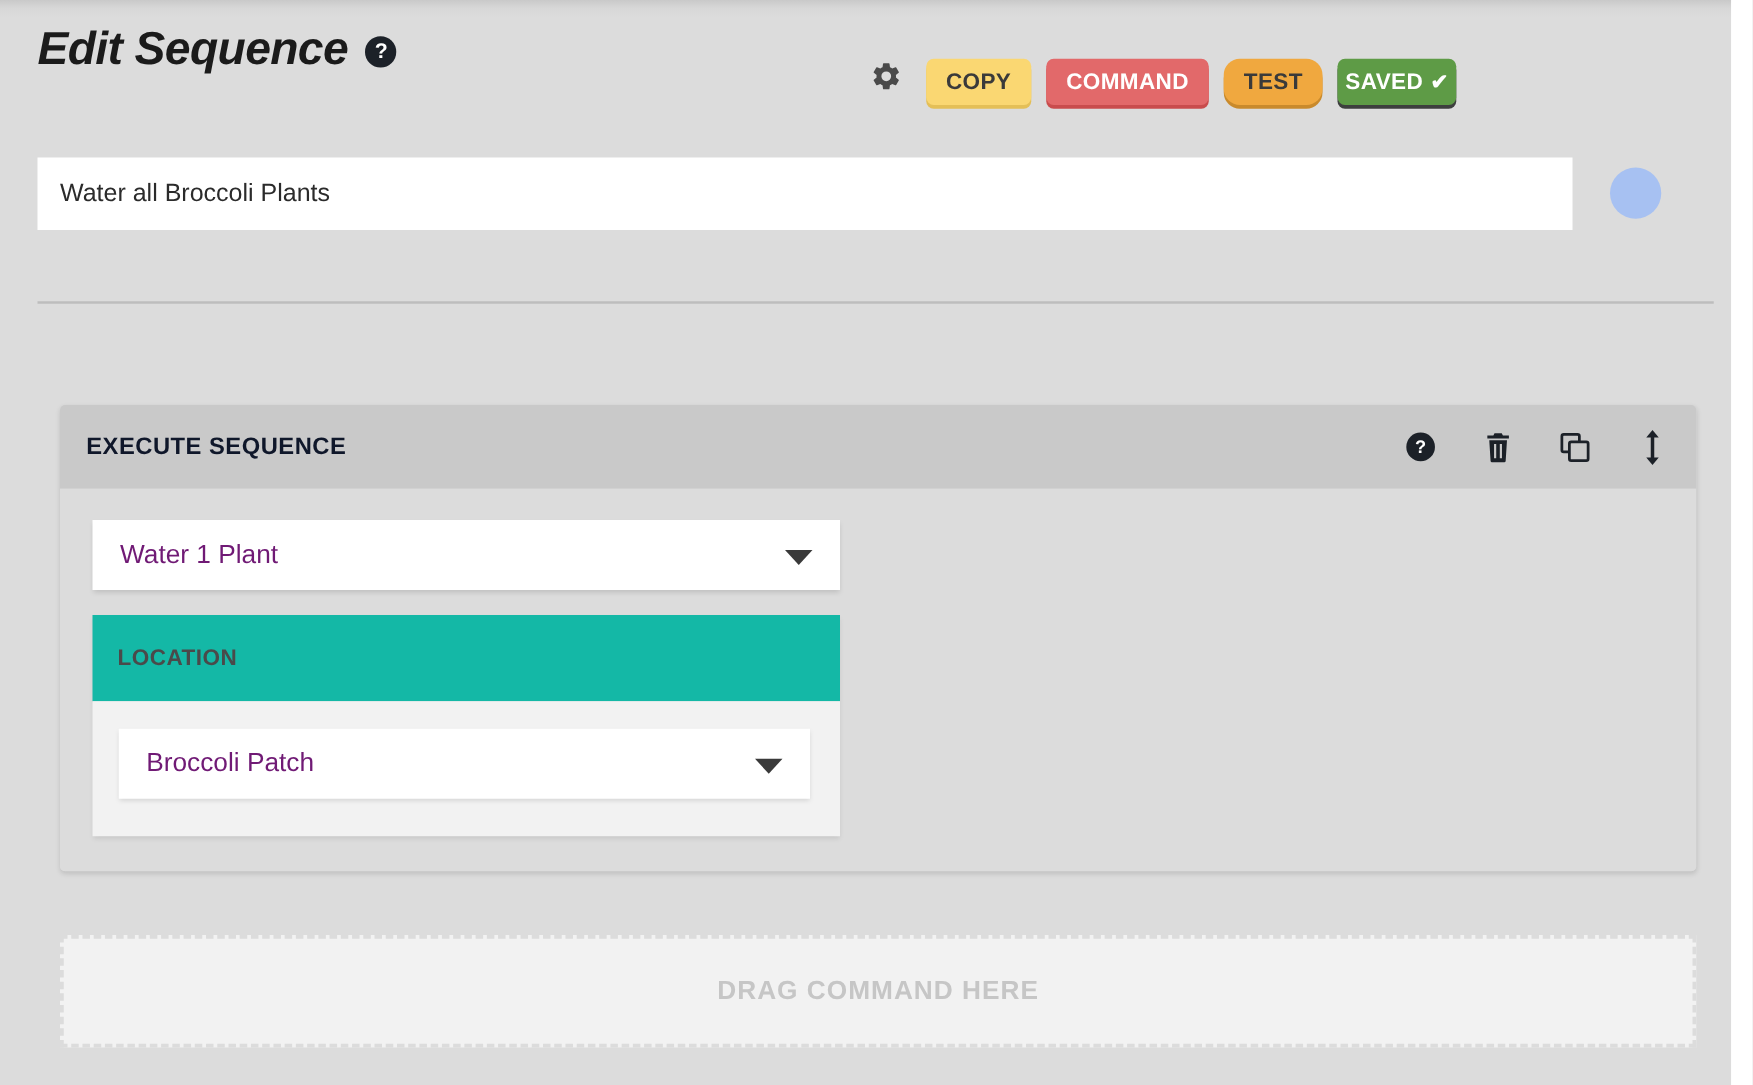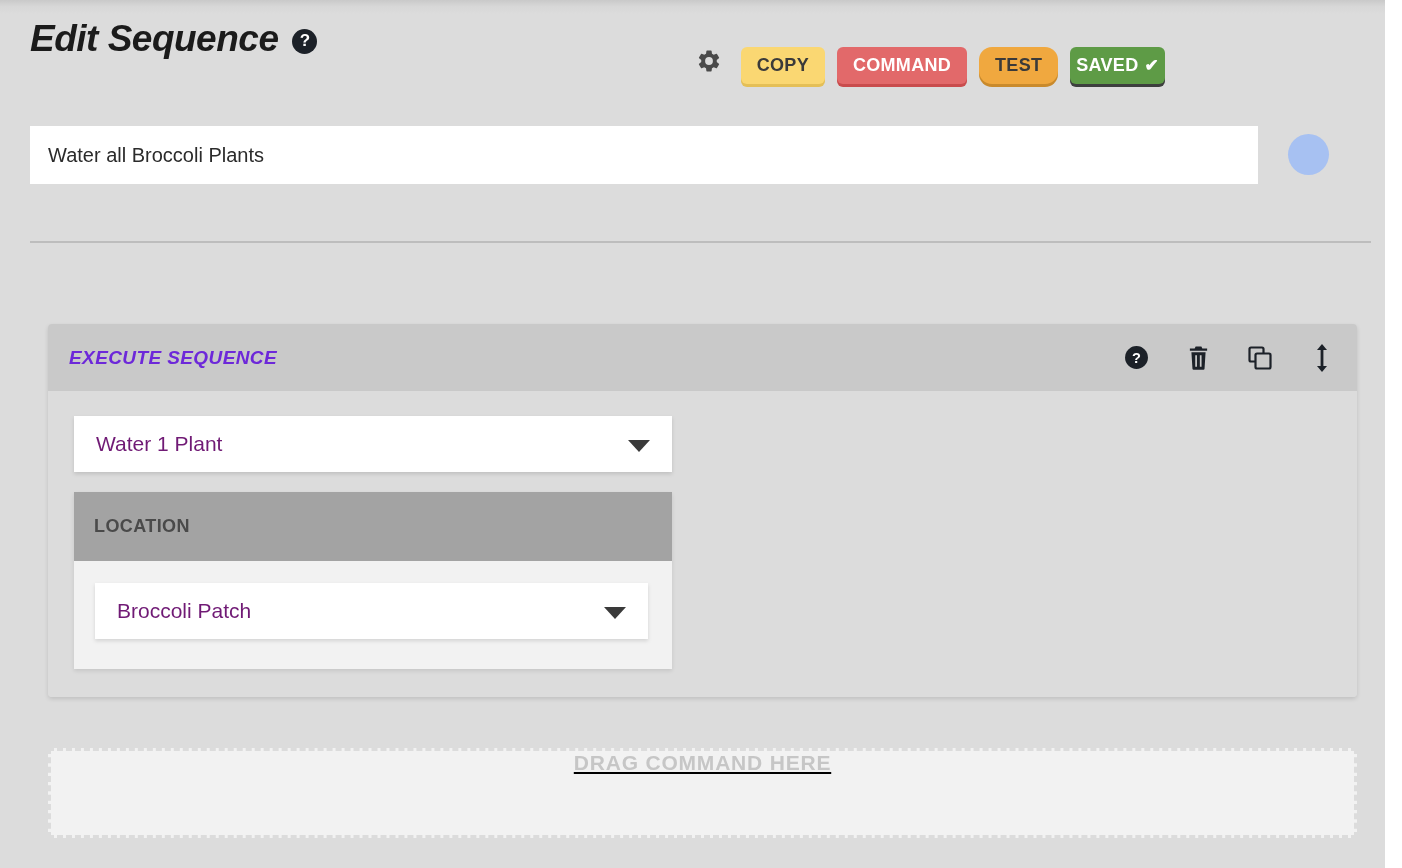--- a/index.html
+++ b/index.html
@@ -179,23 +179,22 @@
   .step-header {
     height: 67px;
     background: #c9c9c9;
     display: flex;
     align-items: center;
     padding: 0 22px 0 21px;
   }
   .step-title {
     font-size: 19px;
     font-weight: bold;
-    color: #6d28d9;
+    color: #0f172a;
     letter-spacing: 0.4px;
-    font-style: italic;
   }
   .step-icons {
     margin-left: auto;
     display: flex;
     align-items: center;
     gap: 36px;
   }
   .icon-btn {
     width: 26px; height: 28px;
     display: flex; align-items: center; justify-content: center;
@@ -235,21 +234,21 @@
   }
   .select-command { width: 598px; }
 
   
   .sub-panel {
     width: 598px;
     margin-top: 20px;
     box-shadow: 0 2px 4px rgba(0,0,0,0.10);
   }
   .sub-header {
-    background: #a3a3a3;
+    background: #14b8a6;
     height: 69px;
     display: flex;
     align-items: center;
     padding: 0 20px;
   }
   .sub-title {
     font-size: 18px;
     font-weight: bold;
     color: #4a4a4a;
     letter-spacing: 0.4px;
@@ -262,22 +261,22 @@
 
   
   .drop-zone {
     position: absolute;
     left: 48px; top: 748px;
     width: 1309px;
     height: 90px;
     background: #f2f2f2;
     border: 3px dashed #dcdcdc;
     display: flex;
+    align-items: center;
     justify-content: center;
-    text-decoration: underline;
   }
   .drop-text {
     font-size: 21px;
     font-weight: bold;
     color: #c6c6c6;
     letter-spacing: 0.8px;
   }
 </style>
 </head>
 <body>

